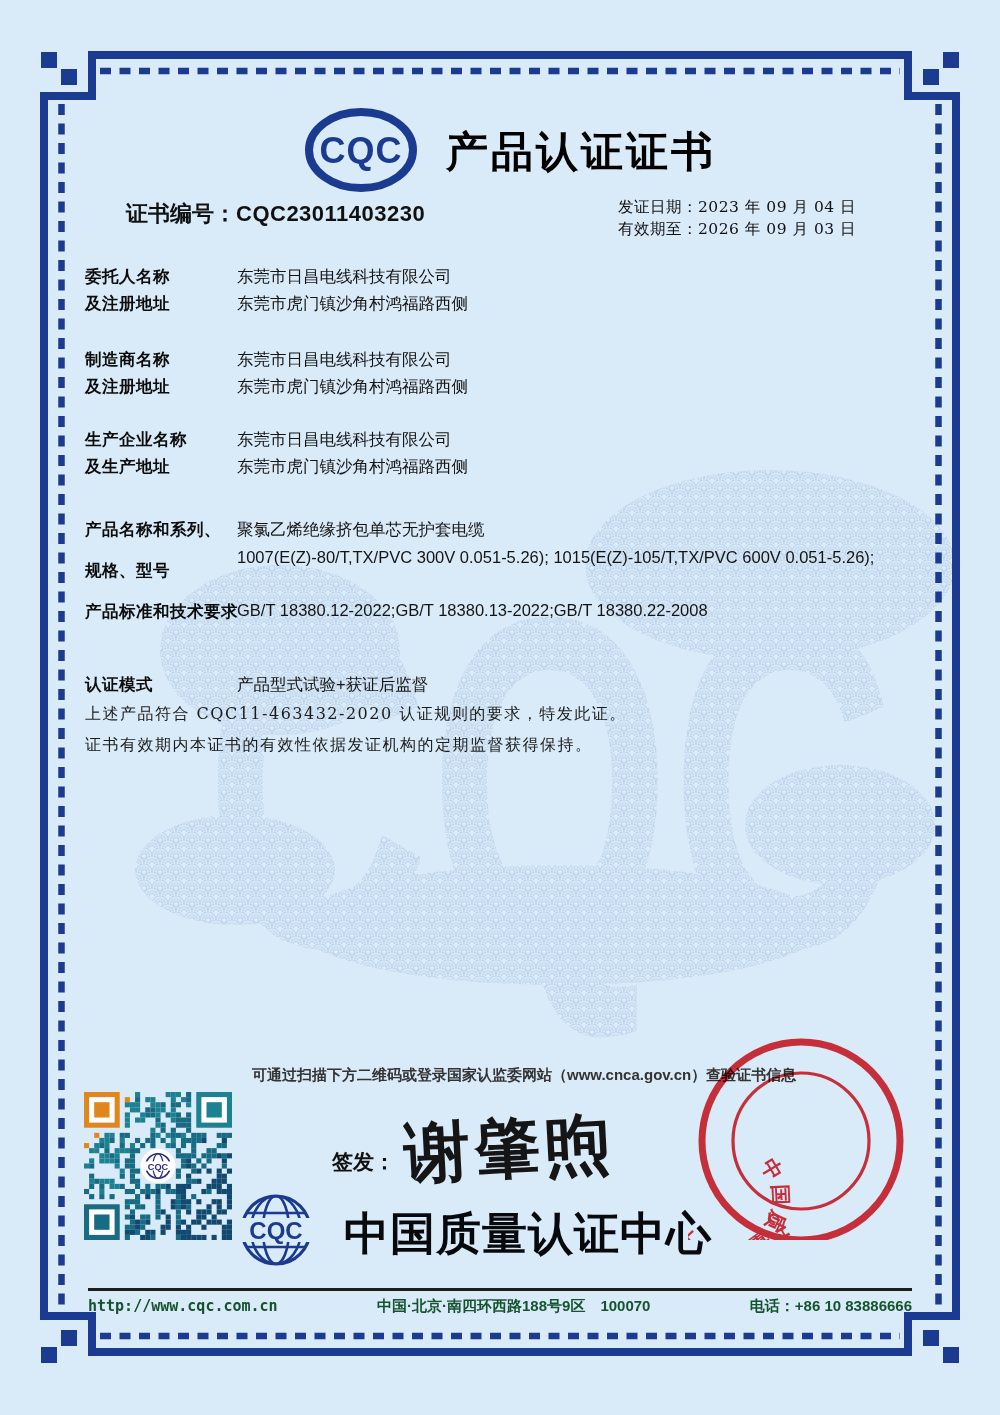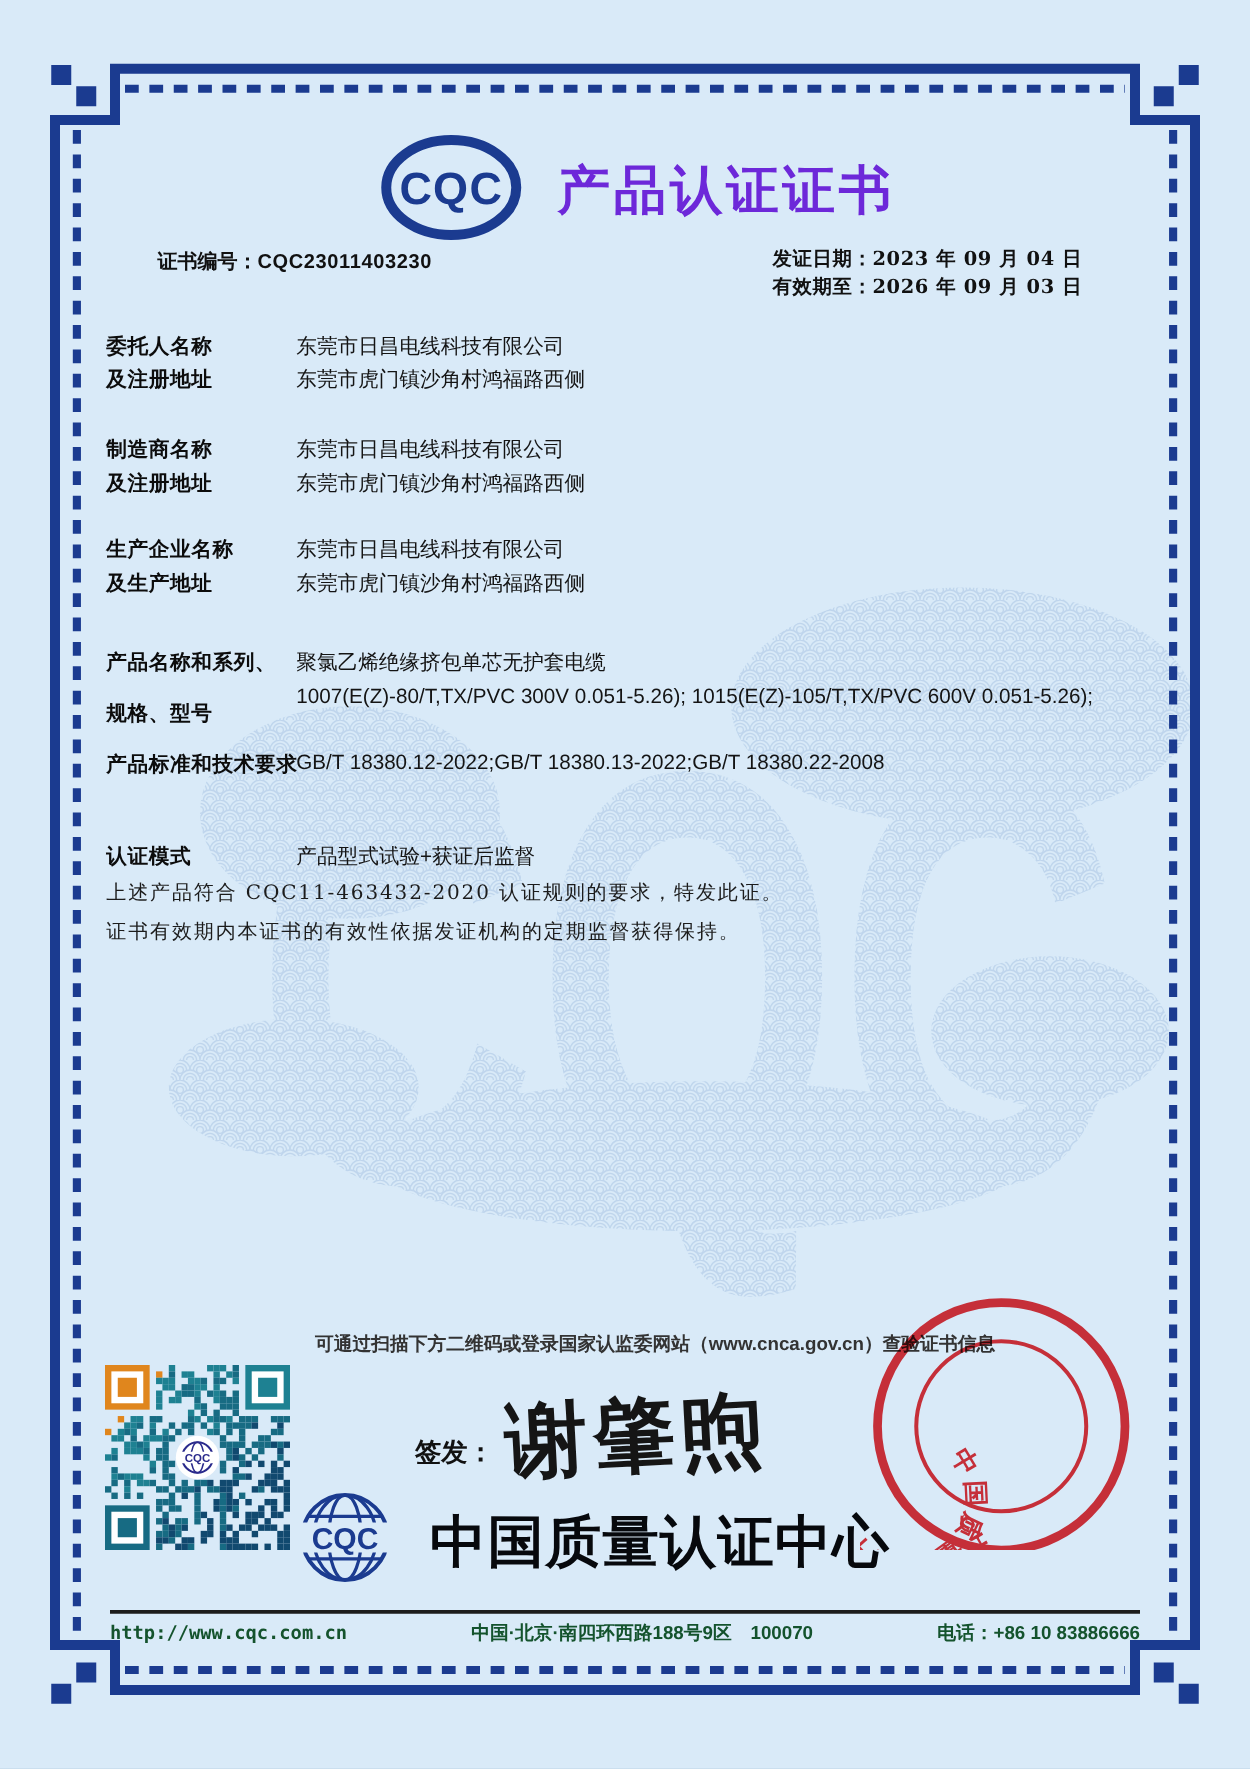--- a/index.html
+++ b/index.html
@@ -7,25 +7,25 @@
     position:relative; width:1000px; height:1415px; margin:0 auto;
     background:#d9eaf8; overflow:hidden;
     font-family:"Liberation Sans", sans-serif; color:#111;
   }
   .abs{position:absolute;}
   svg{display:block;}
   .frame{left:0;top:0;}
   .wm{left:0;top:0;opacity:.95;}
 
   
-  .title{left:446px;top:124px;font-size:42px;font-weight:800;letter-spacing:3px;color:#6d28d9;}
-  .certno{left:126px;top:199px;font-size:16px;text-align:right;}
+  .title{left:446px;top:124px;font-size:42px;font-weight:800;letter-spacing:3px;color:#000000;}
+  .certno{left:126px;top:199px;font-size:22px;text-align:right;}
   .certno .lab{font-family:"DejaVu Serif","Liberation Serif",serif;font-weight:700;}
   .certno .val{font-weight:700;letter-spacing:.5px;}
-  .dates{left:618px;top:196px;font-size:15.5px;font-weight:700;
+  .dates{left:618px;top:196px;font-size:15.5px;font-weight:400;
          font-family:"DejaVu Serif","Liberation Serif",serif;line-height:22px;letter-spacing:.5px;}
 
   
   .flabel{font-size:16.5px;font-weight:700;color:#0c0c0c;letter-spacing:.5px;white-space:nowrap;}
   .fvalue{font-size:16.5px;color:#141414;white-space:nowrap;}
 
   .stmt{font-family:"DejaVu Serif","Liberation Serif",serif;font-size:16px;
         letter-spacing:1.5px;color:#1c1c1c;white-space:nowrap;}
 
   .verify{left:252px;top:1066px;font-size:15px;font-weight:700;color:#333;}

